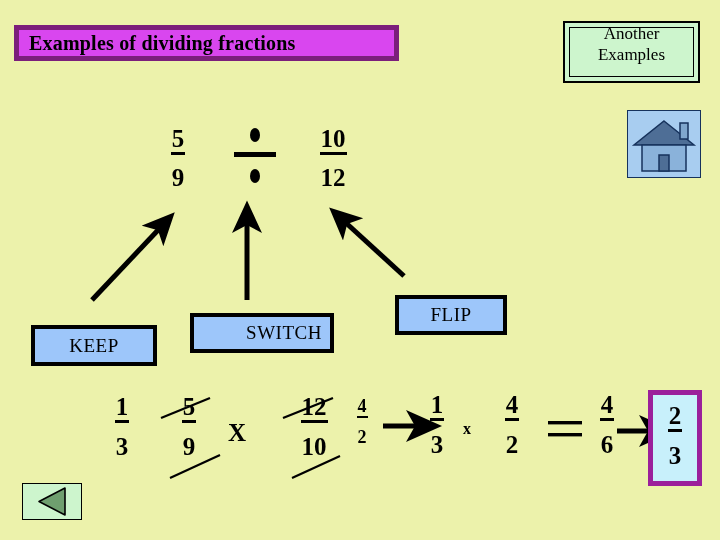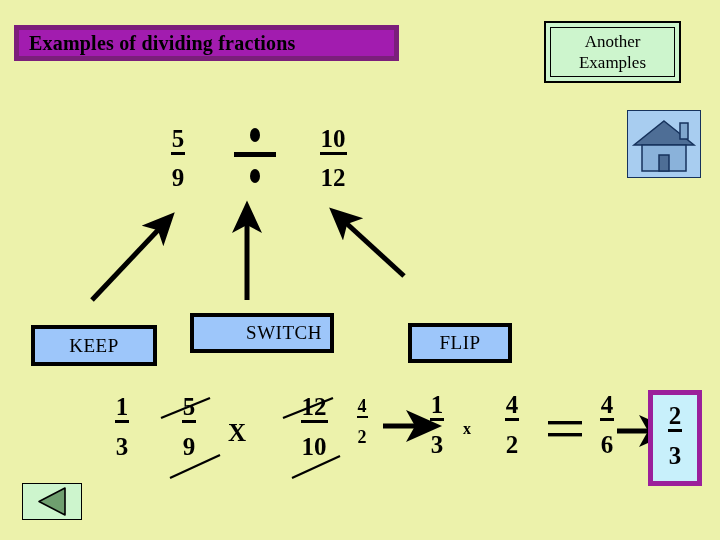--- a/index.html
+++ b/index.html
@@ -22,47 +22,47 @@
     height: 540px;
   }
 
   
   #title-box {
     position: absolute;
     left: 14px;
     top: 25px;
     width: 385px;
     height: 36px;
-    background: #a21caf;
+    background: #d946ef;
     border: 5px solid #7b1f7b;
     box-sizing: border-box;
     display: flex;
     align-items: center;
     padding-left: 10px;
   }
   #title-box .txt {
     font-size: 20px;
     font-weight: bold;
     color: #000;
     letter-spacing: 0.2px;
     white-space: nowrap;
   }
 
   
   #another-example-box {
     position: absolute;
-    left: 544px;
+    left: 563px;
     top: 21px;
     width: 137px;
     height: 62px;
     background: #cdf5cd;
     box-sizing: border-box;
     border: 2px solid #000;
     display: flex;
-    align-items: center;
+    align-items: flex-start;
     justify-content: center;
   }
   #another-example-inner {
     position: absolute;
     left: 4px; top: 4px; right: 4px; bottom: 4px;
     border: 1px solid #000;
     box-sizing: border-box;
   }
   #another-example-box .txt {
     position: relative;
@@ -139,21 +139,21 @@
     justify-content: center;
     color: #000;
   }
   .step-box .txt {
     font-size: 18px;
     letter-spacing: 0.5px;
     white-space: nowrap;
   }
   #keep-box   { left: 31px;  top: 317px; width: 126px; height: 41px; margin-top: 8px; }
   #switch-box { left: 190px; top: 313px; width: 144px; height: 40px; padding-left: 44px; }
-  #flip-box   { left: 408px; top: 295px; width: 104px; height: 40px; margin-top: 28px; }
+  #flip-box   { left: 395px; top: 295px; width: 112px; height: 40px; }
   #keep-box .txt, #switch-box .txt, #flip-box .txt { font-size: 19px; }
 
   
   .wfrac {
     position: absolute;
     text-align: center;
     color: #000;
     font-family: "Liberation Serif", serif;
   }
   .wfrac .num {

